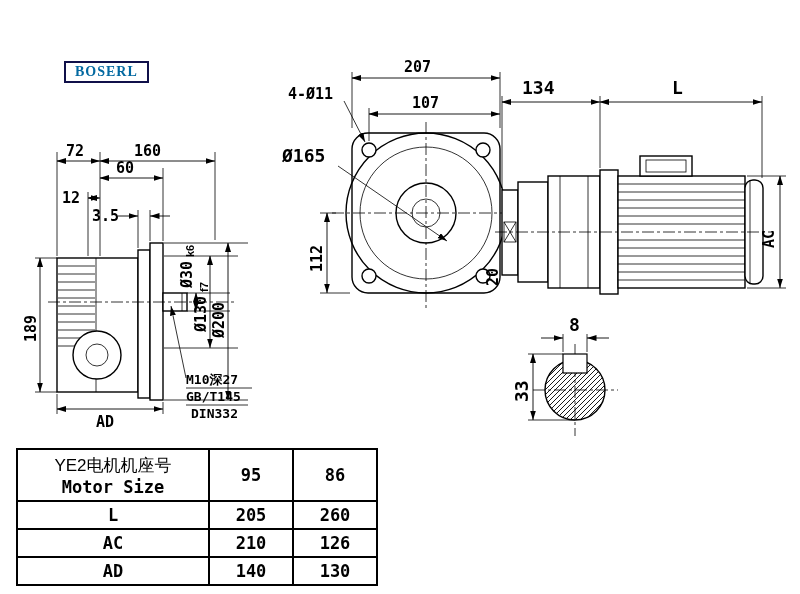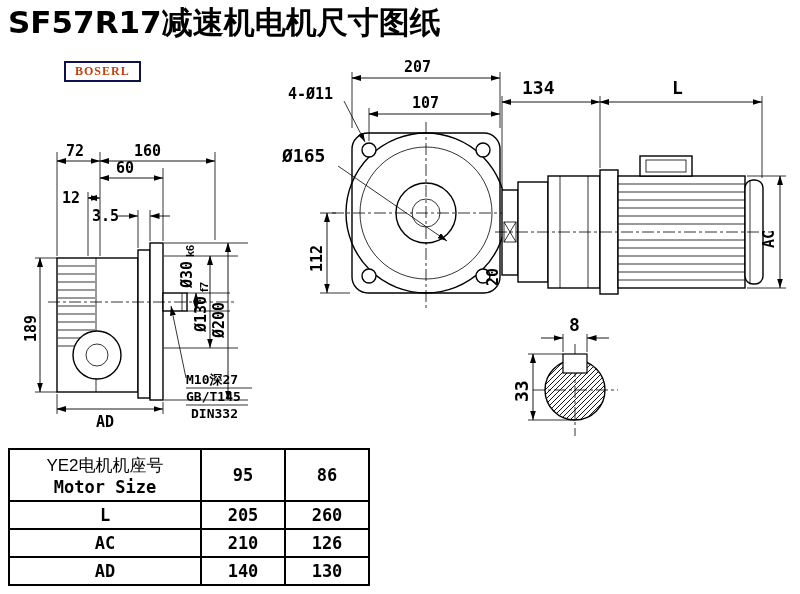--- a/index.html
+++ b/index.html
@@ -1,46 +1,45 @@
 <!DOCTYPE html>
 <html><head>
 <meta charset="utf-8">
 <style>
   html,body{margin:0;padding:0;background:#fff;}
   body{width:800px;height:594px;position:relative;font-family:"Liberation Sans",sans-serif;color:#000;}
   .canvas{position:absolute;inset:0;background:#fff;overflow:hidden;}
   .title{position:absolute;left:8px;top:2px;font-family:"DejaVu Sans",sans-serif;font-size:31px;font-weight:bold;color:#000;white-space:nowrap;}
-  .logo{position:absolute;left:64px;top:61px;border:2px solid #10104a;background:#fff;padding:1px 9px;font-family:"Liberation Serif",serif;font-weight:bold;font-size:12px;color:#c2410c;letter-spacing:1px;}
+  .logo{position:absolute;left:64px;top:61px;border:2px solid #10104a;background:#fff;padding:1px 9px;font-family:"Liberation Serif",serif;font-weight:bold;font-size:14px;color:#0369a1;letter-spacing:1px;}
   svg{position:absolute;left:0;top:0;}
   svg .s{stroke:#000;stroke-width:1.4;fill:none;}
   svg .sw{stroke:#000;stroke-width:1.4;fill:#fff;}
   svg .thin{stroke:#000;stroke-width:0.8;fill:none;}
   svg .ext{stroke:#000;stroke-width:0.8;fill:none;}
   svg .dl{stroke:#000;stroke-width:0.9;fill:none;}
   svg .cl{stroke:#000;stroke-width:0.8;fill:none;stroke-dasharray:12 3 3 3;}
   svg text{fill:#000;}
   svg .dim{font-family:"DejaVu Sans Mono",monospace;font-size:15px;font-weight:600;}
   svg .lg{font-size:18px;font-weight:700;}
   svg .sm{font-size:11px;font-weight:600;}
   svg .note{font-family:"DejaVu Sans Mono",monospace;font-size:13px;font-weight:600;}
-  .tbl{position:absolute;left:8px;top:448px;}
+  .tbl{position:absolute;left:16px;top:448px;}
   table{border-collapse:collapse;background:#fff;}
   td{border:2px solid #000;text-align:center;vertical-align:middle;font-size:17px;padding:0 6px;color:#000;}
   .c1{width:178px;}
   .cv{width:70px;}
   .hdr td{height:50px;}
   tr.r td{height:26px;}
   .mono{font-family:"DejaVu Sans Mono",monospace;font-weight:600;}
 </style>
 </head>
 <body>
 
 <div class="canvas">
 
-  <div class="title">SF57R17减速机电机尺寸图纸</div>
   <div class="logo">
     <span>BOSERL</span>
   </div>
 
   <svg width="800" height="594" viewBox="0 0 800 594">
     <defs>
       <marker id="ae" markerWidth="11" markerHeight="7" refX="9.5" refY="3" orient="auto" markerUnits="userSpaceOnUse">
         <path d="M0,0 L9.5,3 L0,6 Z" fill="#000"></path>
       </marker>
       <marker id="as" markerWidth="11" markerHeight="7" refX="0.5" refY="3" orient="auto" markerUnits="userSpaceOnUse">

